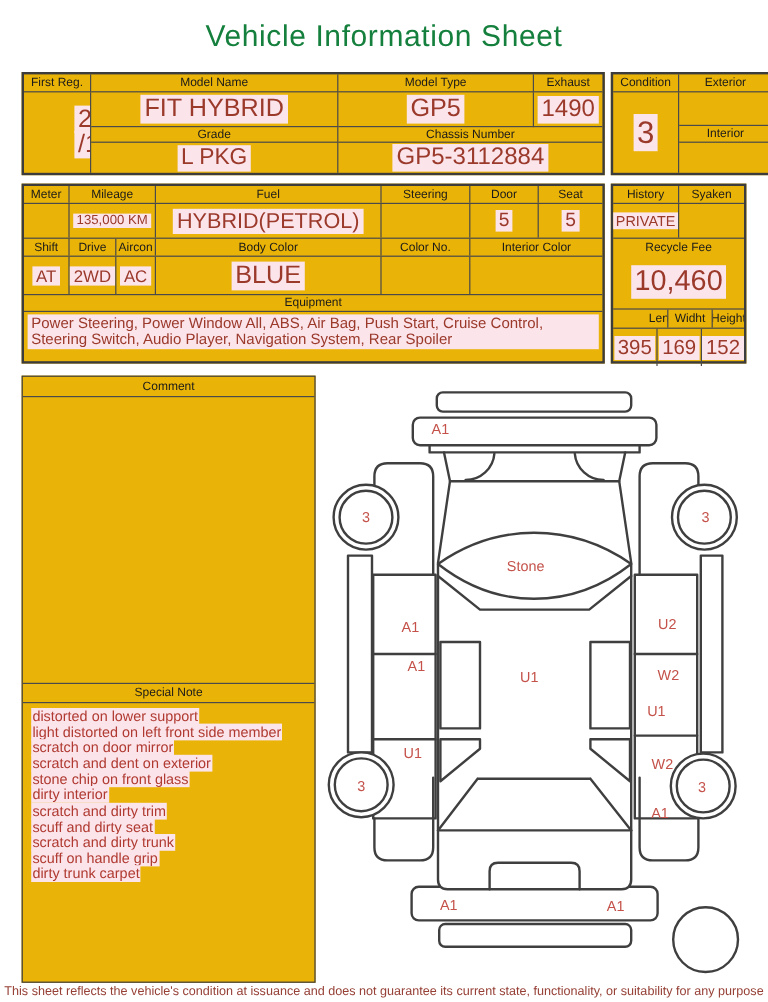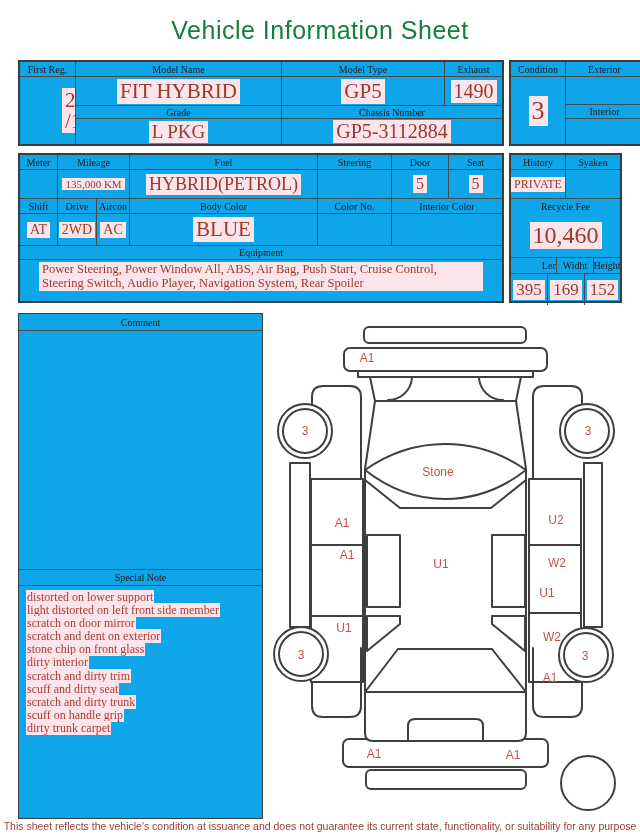--- a/index.html
+++ b/index.html
@@ -1,36 +1,36 @@
 <!DOCTYPE html>
 <html><head>
 <meta charset="utf-8">
 <style>
   html,body{margin:0;padding:0;background:#fff;}
   .sheet{position:relative;width:640px;height:835px;background:#fff;
          font-family:"Liberation Sans","DejaVu Sans",sans-serif;color:#1a1a1a;overflow:hidden;}
   .title{position:absolute;top:16px;left:0;width:100%;text-align:center;
          font-size:25px;color:#15803d;letter-spacing:0.5px;}
-  .box{position:absolute;border:2px solid #3c3c3c;background:#0ea5e9;box-sizing:border-box;font-family:Liberation Serif, serif;}
+  .box{position:absolute;border:2px solid #3c3c3c;background:#eab308;box-sizing:border-box;}
   .grid{display:grid;width:100%;height:100%;}
   .cell{box-sizing:border-box;display:flex;align-items:center;justify-content:center;overflow:hidden;}
   .row{display:flex;box-sizing:border-box;}
   .row .cell{height:100%;}
   .br{border-right:1px solid #4a4a4a;}
   .bb{border-bottom:1px solid #4a4a4a;}
   .hdr{font-size:10px;color:#1a1a1a;}
   .val{color:#9b392b;}
   .hl{background:#fbe4ea;padding:0 3px;white-space:nowrap;}
   .fs11{font-size:11px;} .fs12{font-size:12px;} .fs14{font-size:14px;}
   .fs16{font-size:16px;} .fs17{font-size:17px;} .fs18{font-size:18px;}
   .fs19{font-size:19px;} .fs20{font-size:20px;} .fs21{font-size:21px;}
   .fs24{font-size:24px;} .fs26{font-size:26px;}
   .left{justify-content:flex-start;margin-left:40px;}
   .firstreg{line-height:0.98;text-align:left;padding-left:2px;}
-  .equip{align-items:flex-start;justify-content:flex-start;padding:2px 19px;
+  .equip{align-items:flex-start;justify-content:flex-start;padding:2px 3px;
          font-size:12.5px;line-height:1.15;color:#9b392b;}
   .equip .hl{white-space:normal;}
   .cbox-hdr{height:16px;border-bottom:1px solid #4a4a4a;display:flex;align-items:center;justify-content:center;}
   .cmt-empty{height:238px;}
   .sn-band{height:15px;border-top:1px solid #4a4a4a;border-bottom:1px solid #4a4a4a;
            display:flex;align-items:center;justify-content:center;}
   .sn-text{padding:5px 4px 0 7px;font-size:12px;line-height:1.05;color:#b03a31;}
   .sn-text div{margin-bottom:0.5px;}
   .sn-text .hl{white-space:normal;padding:0 1px;background:#fbe4ea;}
   .footer{position:absolute;top:820px;left:0;width:100%;text-align:center;

